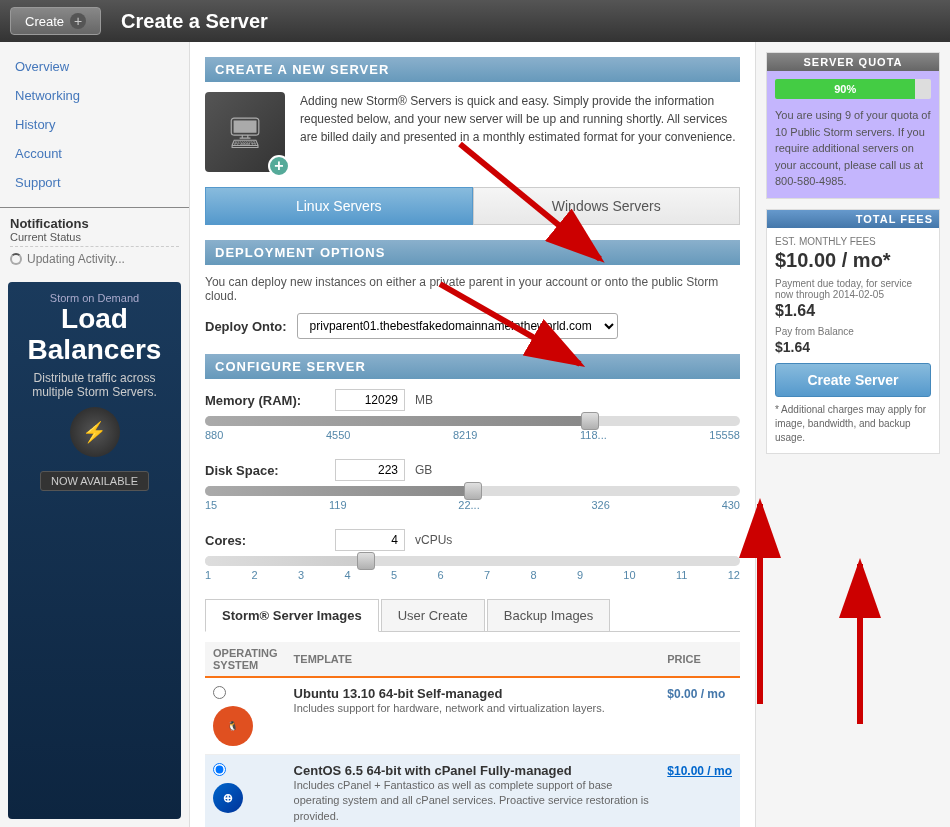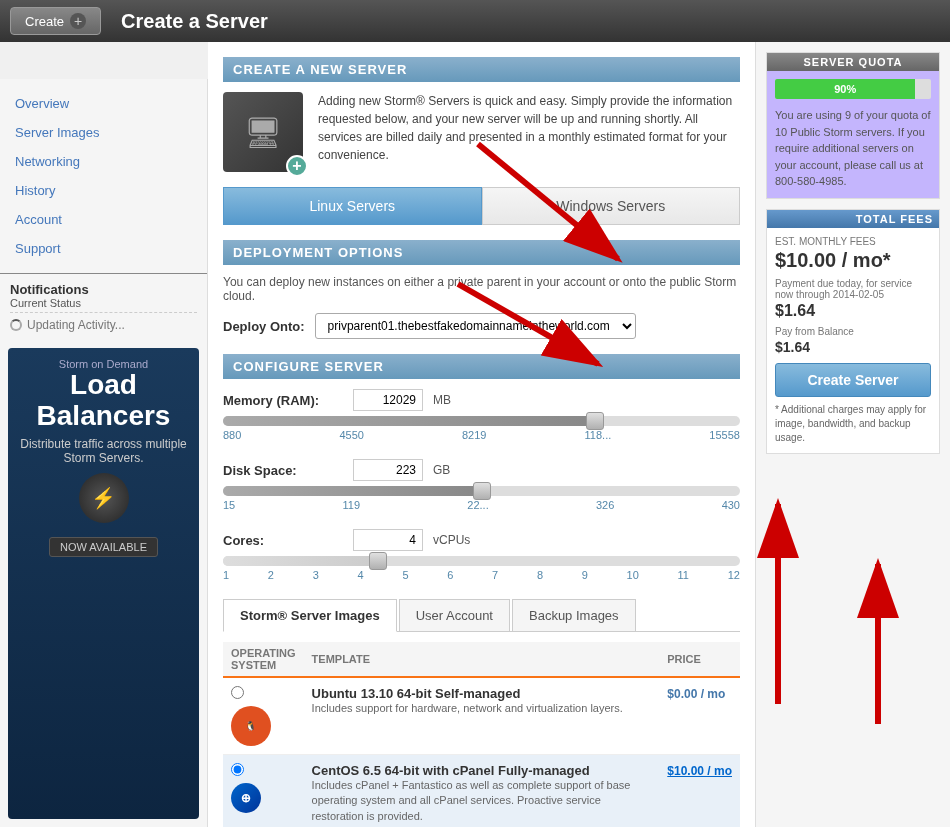--- a/index.html
+++ b/index.html
@@ -45,27 +45,26 @@
     }
 
     
     #layout {
       display: flex;
       height: calc(827px - 42px);
     }
 
     
     #sidebar {
-      width: 208px;
+      width: 190px;
       background: #f5f5f5;
       border-right: 1px solid #ddd;
       flex-shrink: 0;
       display: flex;
       flex-direction: column;
-      margin-top: 37px;
     }
     .sidebar-nav {
       padding: 10px 0;
     }
     .sidebar-item {
       padding: 7px 15px;
       cursor: pointer;
       color: #555;
       font-size: 13px;
     }
@@ -449,21 +448,20 @@
     <span class="plus">+</span>
   </button>
   <span id="page-title-bar">Create a Server</span>
 </div>
 
 <div id="layout">
 
   <div id="sidebar">
     <div class="sidebar-nav">
       <div class="sidebar-item"><a>Overview</a></div>
-      <div class="sidebar-item"><a>Server Images</a></div>
       <div class="sidebar-item"><a>Networking</a></div>
       <div class="sidebar-item"><a>History</a></div>
       <div class="sidebar-item"><a>Account</a></div>
       <div class="sidebar-item"><a>Support</a></div>
     </div>
 
     <div style="background:#888;height:1px;margin:0 0 0 0;"></div>
 
     <div class="notifications-area">
       <div class="notif-title">Notifications</div>
@@ -572,21 +570,21 @@
             <span>8</span>
             <span>9</span>
             <span>10</span>
             <span>11</span>
             <span>12</span>
         </div>
       </div>
 
       <div class="image-tabs">
         <div class="image-tab active">Storm® Server Images</div>
-        <div class="image-tab">User Account</div>
+        <div class="image-tab">User Create</div>
         <div class="image-tab">Backup Images</div>
       </div>
 
       <table class="os-table">
         <thead>
           <tr>
             <th>OPERATING SYSTEM</th>
             <th>TEMPLATE</th>
             <th>PRICE</th>
           </tr>

